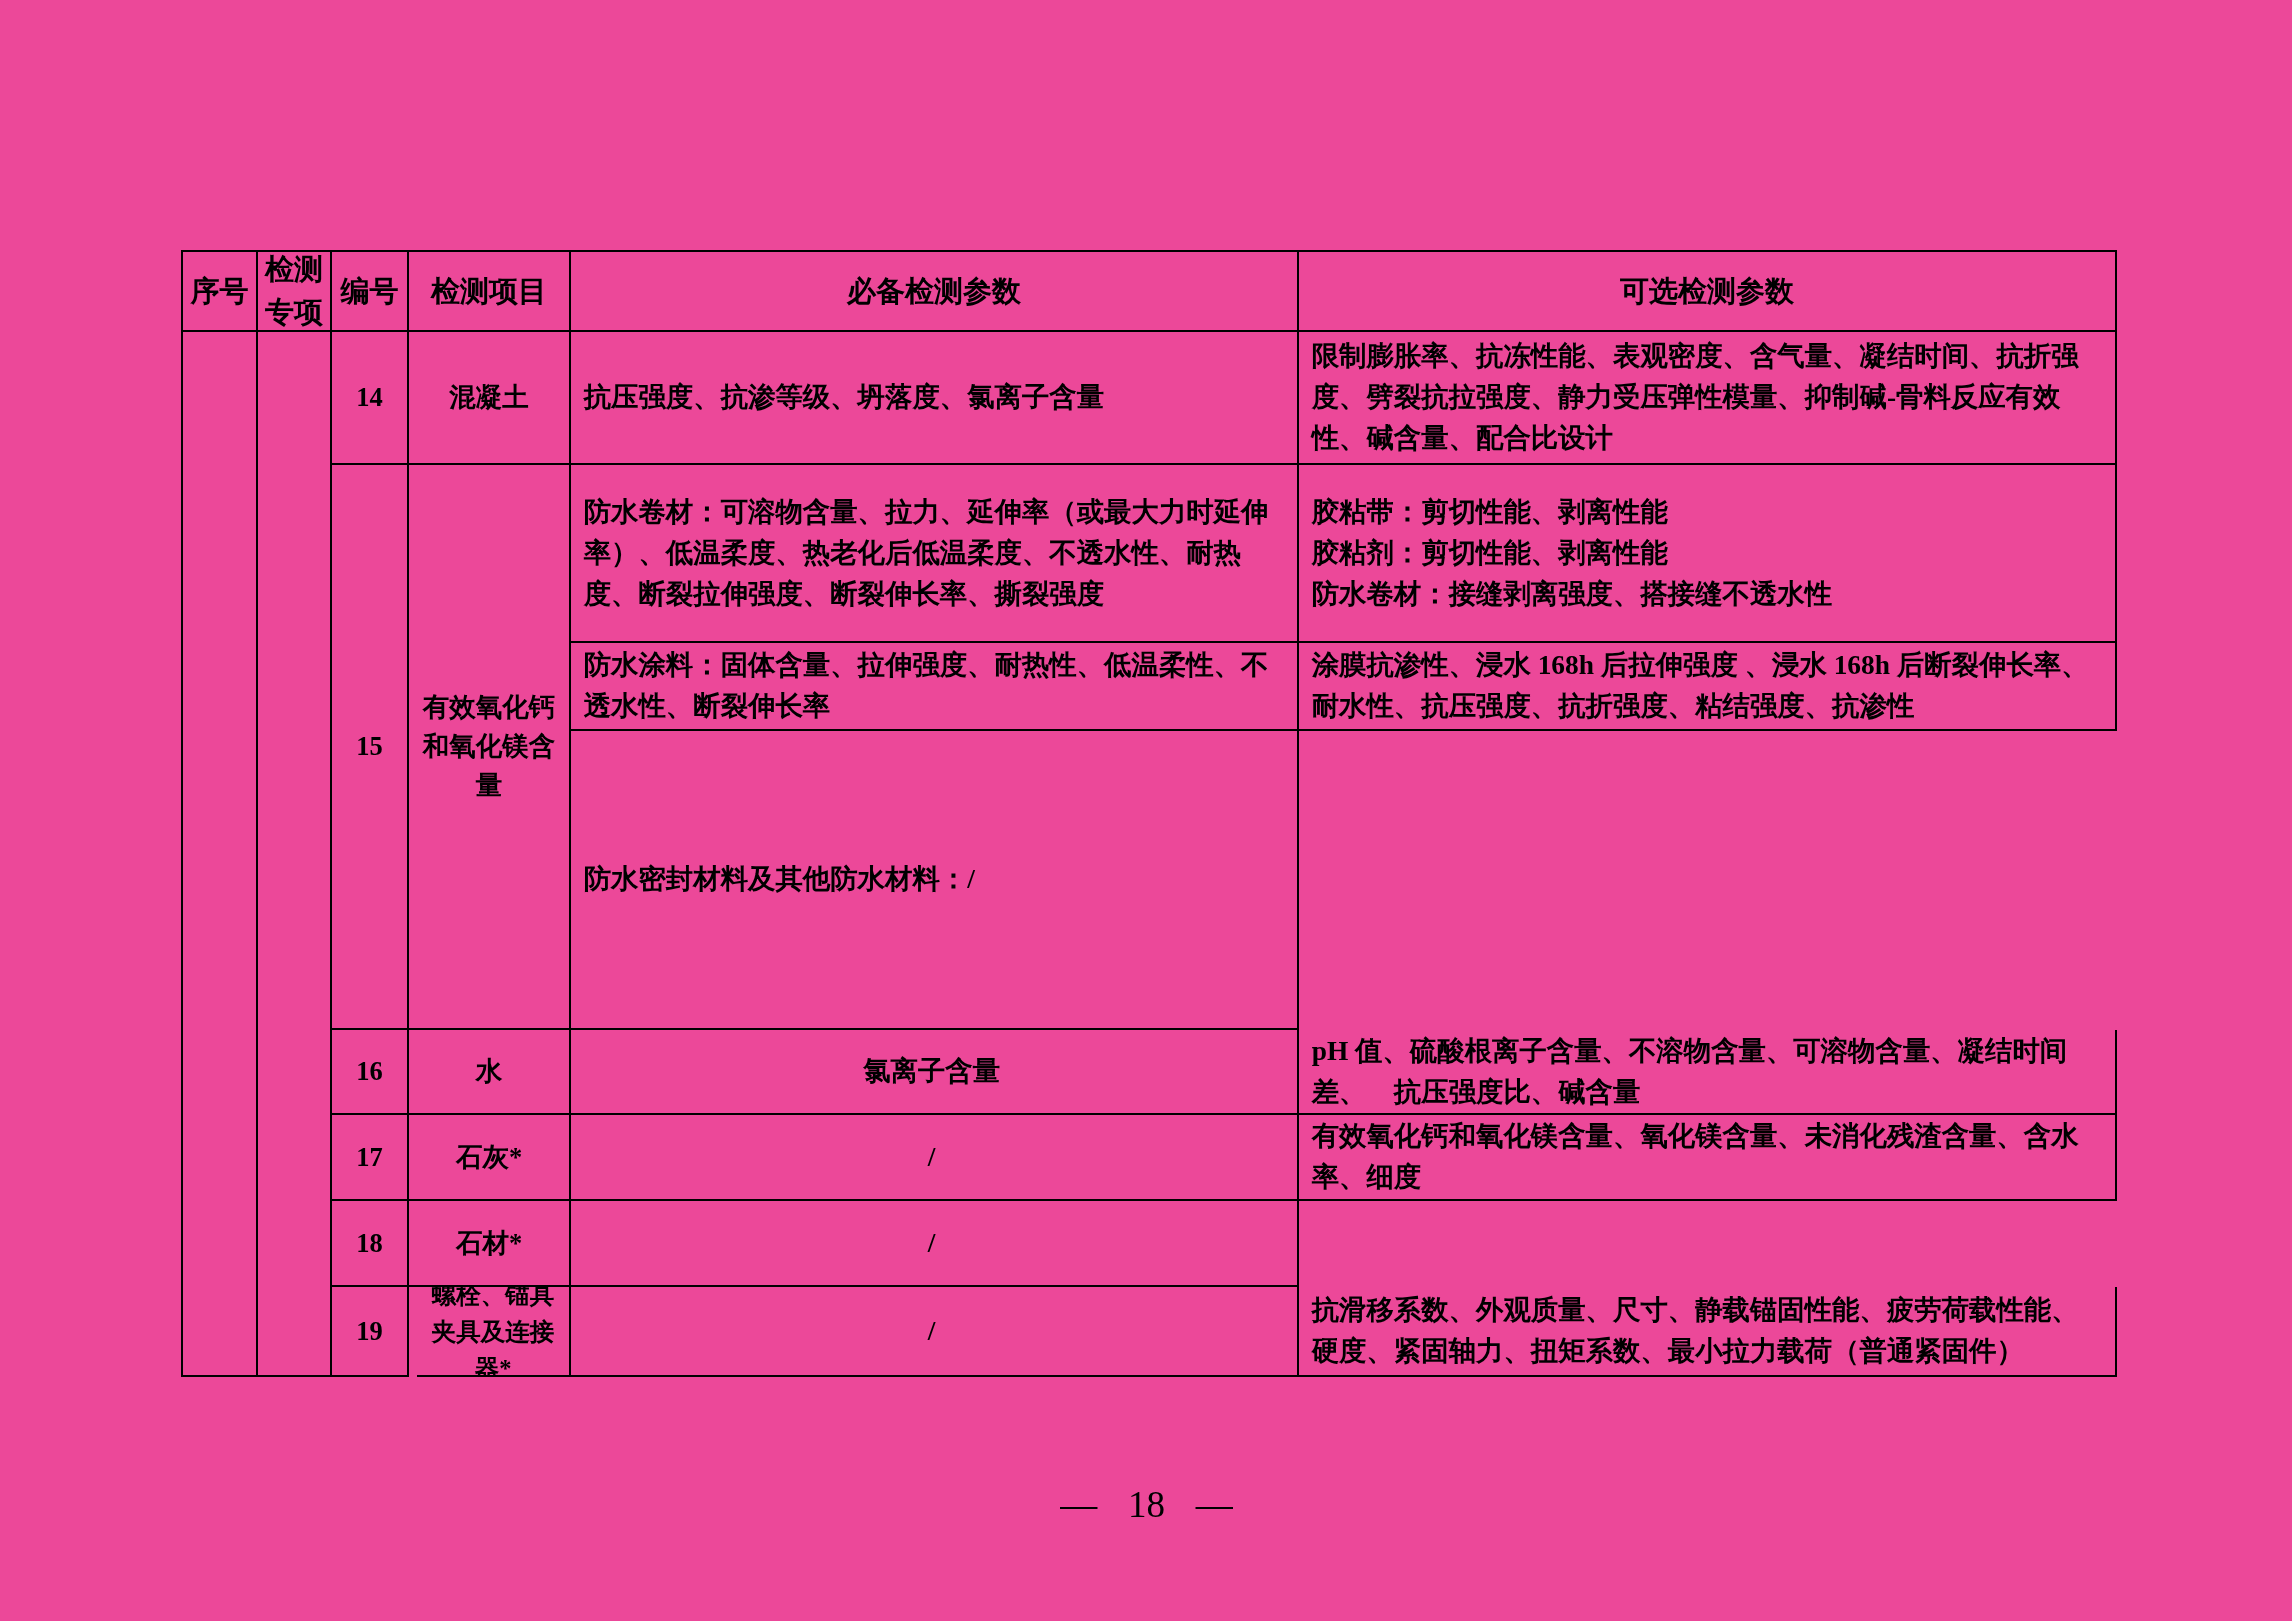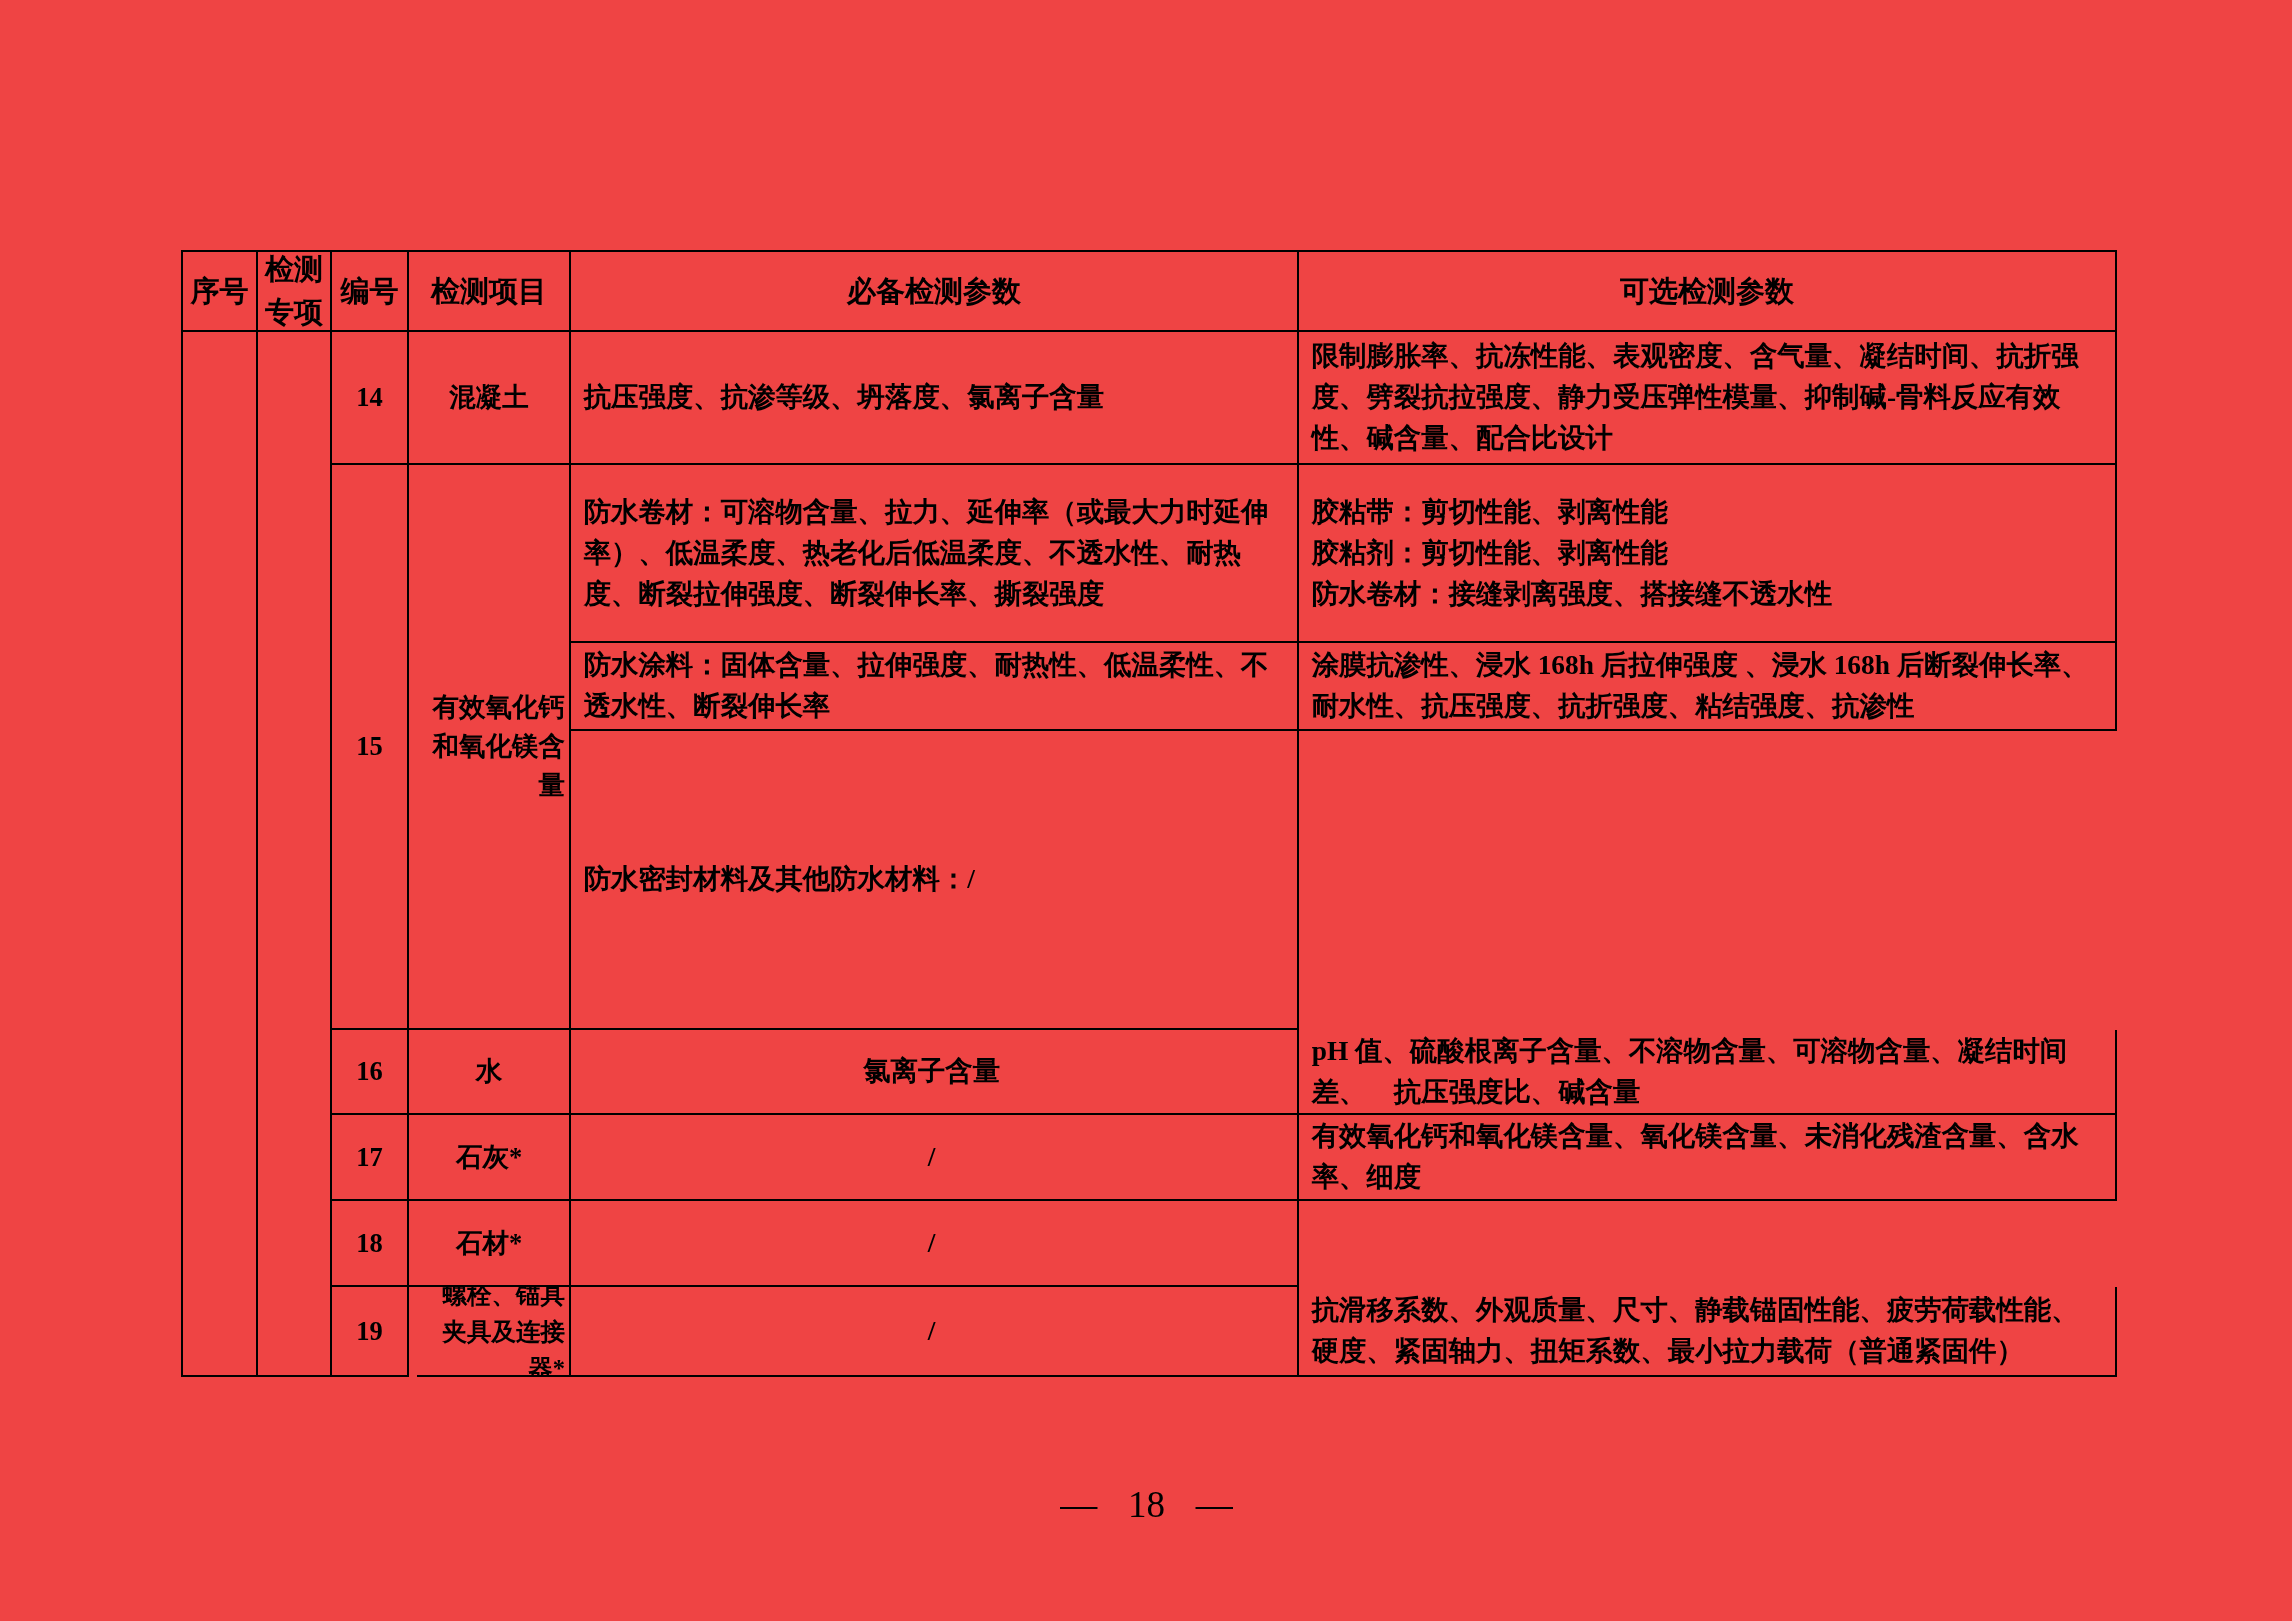--- a/index.html
+++ b/index.html
@@ -1,20 +1,20 @@
 <!DOCTYPE html>
 <html><head>
 <meta charset="utf-8">
 <style>
   html, body { margin: 0; padding: 0; background: #ffffff; }
   .page {
     position: relative;
     width: 2293px;
     height: 1621px;
-    background: #ef4444;
+    background: #ec4899;
     font-family: "Liberation Serif", "DejaVu Serif", serif;
     color: #000;
   }
   .grid-table {
     position: absolute;
     left: 181px;
     top: 250px;
     display: grid;
     grid-template-columns: 75px 74px 77px 162px 728px 818px;
     grid-template-rows: 80px 133px 178px 88px 299px 85px 86px 86px 90px;
@@ -36,21 +36,21 @@
     font-weight: 700;
     font-size: 29px;
     line-height: 43px;
     text-align: center;
     align-items: center;
     padding: 0 3.9px;
   }
   .ccell {
     font-size: 26.5px;
     line-height: 39px;
-    text-align: right;
+    text-align: center;
     align-items: center;
     padding: 2px 3.9px;
   }
   .ccell.small { font-size: 24.5px; line-height: 37px; margin-left: 8px; }
   .pcell {
     font-size: 27.4px;
     line-height: 41px;
     text-align: left;
     padding: 5.9px 12.7px;
     white-space: pre-wrap;

